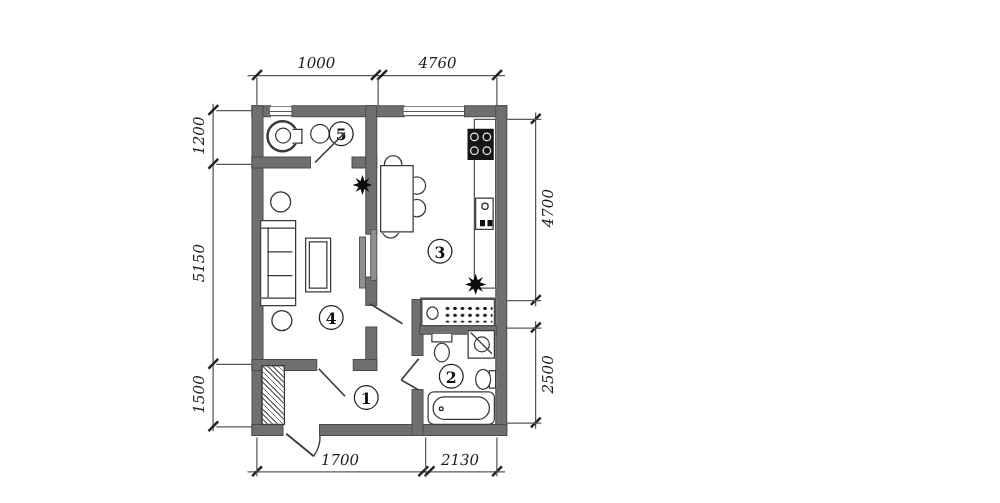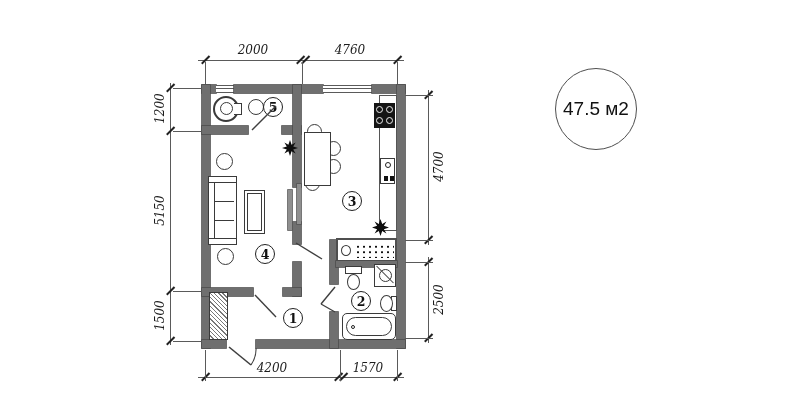--- a/index.html
+++ b/index.html
@@ -132,33 +132,33 @@
   </svg>
 
   <div class="dim" style="left:198px;top:60px;width:206px;height:1px;"></div>
   <div class="tick" style="left:199.5px;top:59.2px;"></div>
   <div class="tick" style="left:294.5px;top:59.2px;"></div>
   <div class="tick" style="left:299.5px;top:59.2px;"></div>
   <div class="tick" style="left:391.5px;top:59.2px;"></div>
   <div class="dim" style="left:205px;top:62px;width:1px;height:22px;"></div>
   <div class="dim" style="left:302px;top:62px;width:1px;height:22px;"></div>
   <div class="dim" style="left:397px;top:62px;width:1px;height:22px;"></div>
-  <div class="dtext" style="left:223px;top:44px;">2000</div>
+  <div class="dtext" style="left:223px;top:44px;">1000</div>
   <div class="dtext" style="left:320px;top:44px;">4760</div>
 
   <div class="dim" style="left:198px;top:377px;width:206px;height:1px;"></div>
   <div class="tick" style="left:199.5px;top:376.2px;"></div>
   <div class="tick" style="left:332.5px;top:376.2px;"></div>
   <div class="tick" style="left:337.5px;top:376.2px;"></div>
   <div class="tick" style="left:391.5px;top:376.2px;"></div>
   <div class="dim" style="left:205px;top:350px;width:1px;height:31px;"></div>
   <div class="dim" style="left:340px;top:350px;width:1px;height:31px;"></div>
   <div class="dim" style="left:397px;top:350px;width:1px;height:31px;"></div>
-  <div class="dtext" style="left:242px;top:362px;">4200</div>
-  <div class="dtext" style="left:338px;top:362px;">1570</div>
+  <div class="dtext" style="left:242px;top:362px;">1700</div>
+  <div class="dtext" style="left:338px;top:362px;">2130</div>
 
   <div class="dim" style="left:170px;top:83px;width:1px;height:262px;"></div>
   <div class="tick" style="left:165px;top:87.2px;"></div>
   <div class="tick" style="left:165px;top:130.2px;"></div>
   <div class="tick" style="left:165px;top:290.2px;"></div>
   <div class="tick" style="left:165px;top:340.2px;"></div>
   <div class="dim" style="left:173px;top:88px;width:29px;height:1px;"></div>
   <div class="dim" style="left:173px;top:131px;width:29px;height:1px;"></div>
   <div class="dim" style="left:173px;top:291px;width:29px;height:1px;"></div>
   <div class="dim" style="left:173px;top:341px;width:29px;height:1px;"></div>
@@ -172,17 +172,14 @@
   <div class="tick" style="left:423px;top:239.2px;"></div>
   <div class="tick" style="left:423px;top:261.2px;"></div>
   <div class="tick" style="left:423px;top:337.2px;"></div>
   <div class="dim" style="left:405px;top:95px;width:28px;height:1px;"></div>
   <div class="dim" style="left:405px;top:240px;width:28px;height:1px;"></div>
   <div class="dim" style="left:405px;top:262px;width:28px;height:1px;"></div>
   <div class="dim" style="left:405px;top:338px;width:28px;height:1px;"></div>
   <div class="dtext vtext" style="left:409px;top:160px;">4700</div>
   <div class="dtext vtext" style="left:409px;top:293px;">2500</div>
 
-  <div class="area-badge">
-    <span>47.5 м2</span>
-  </div>
 
 </div>
 
 </body></html>

